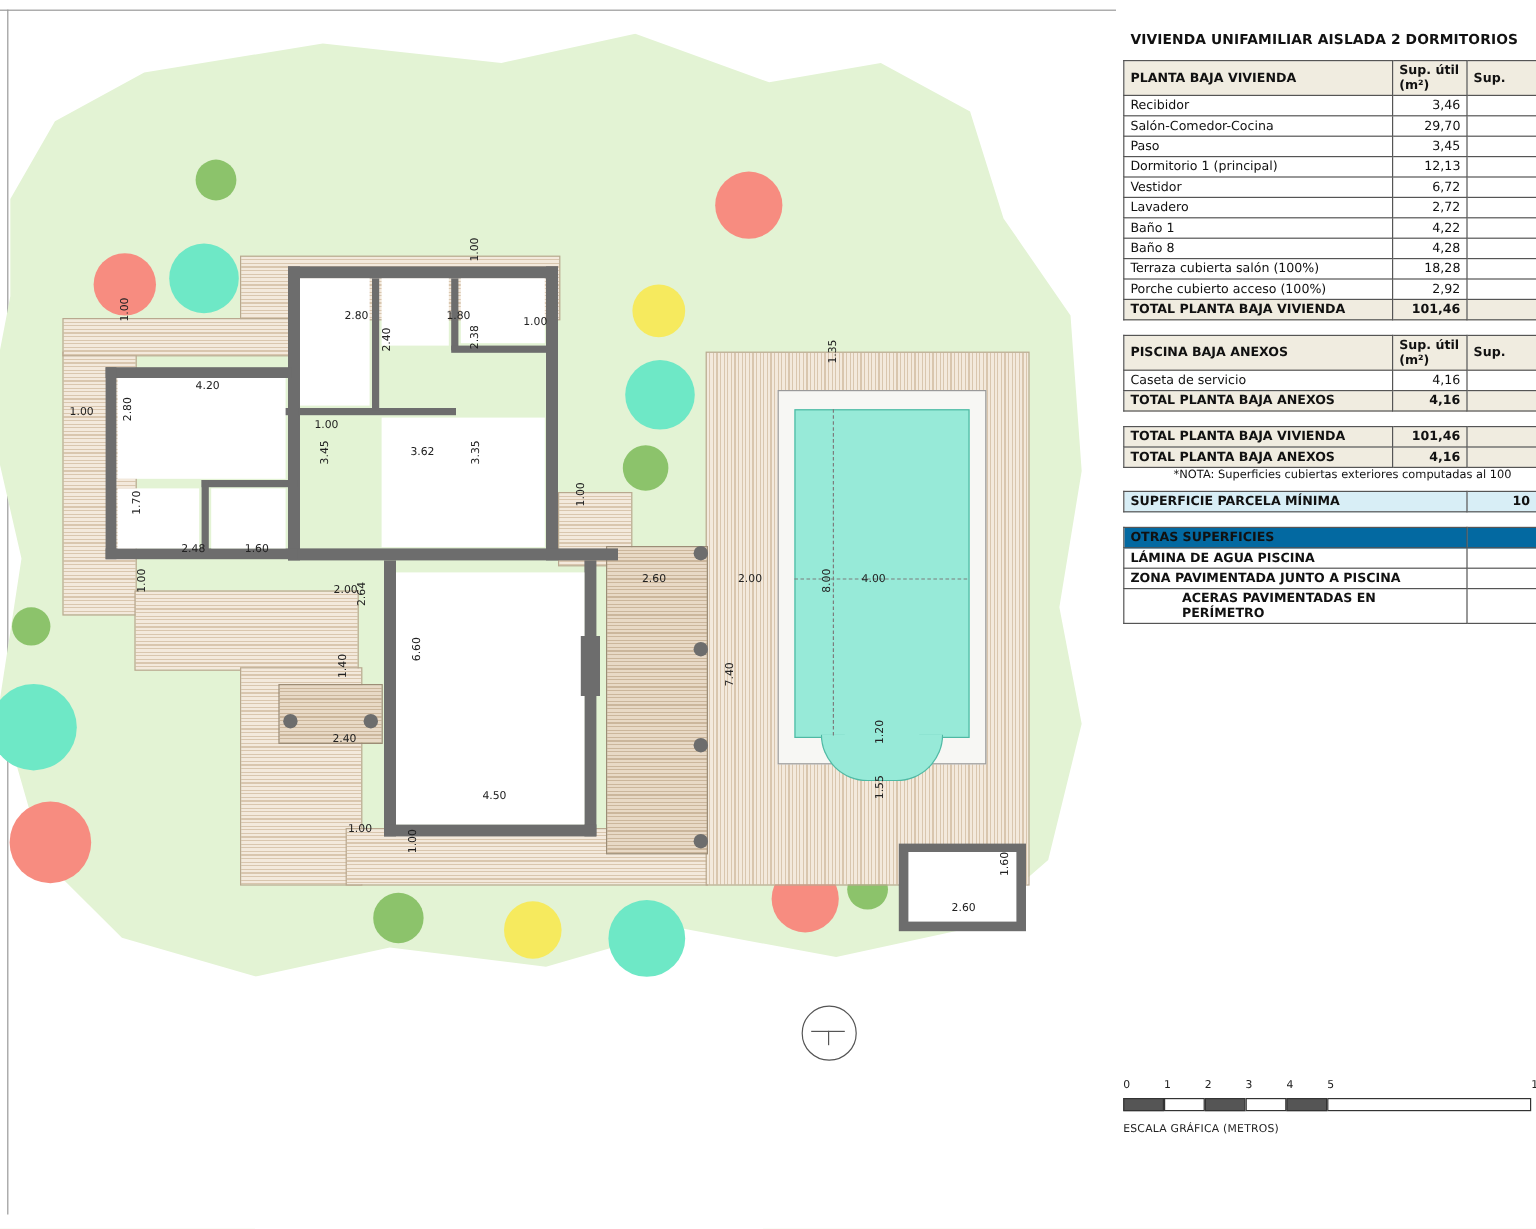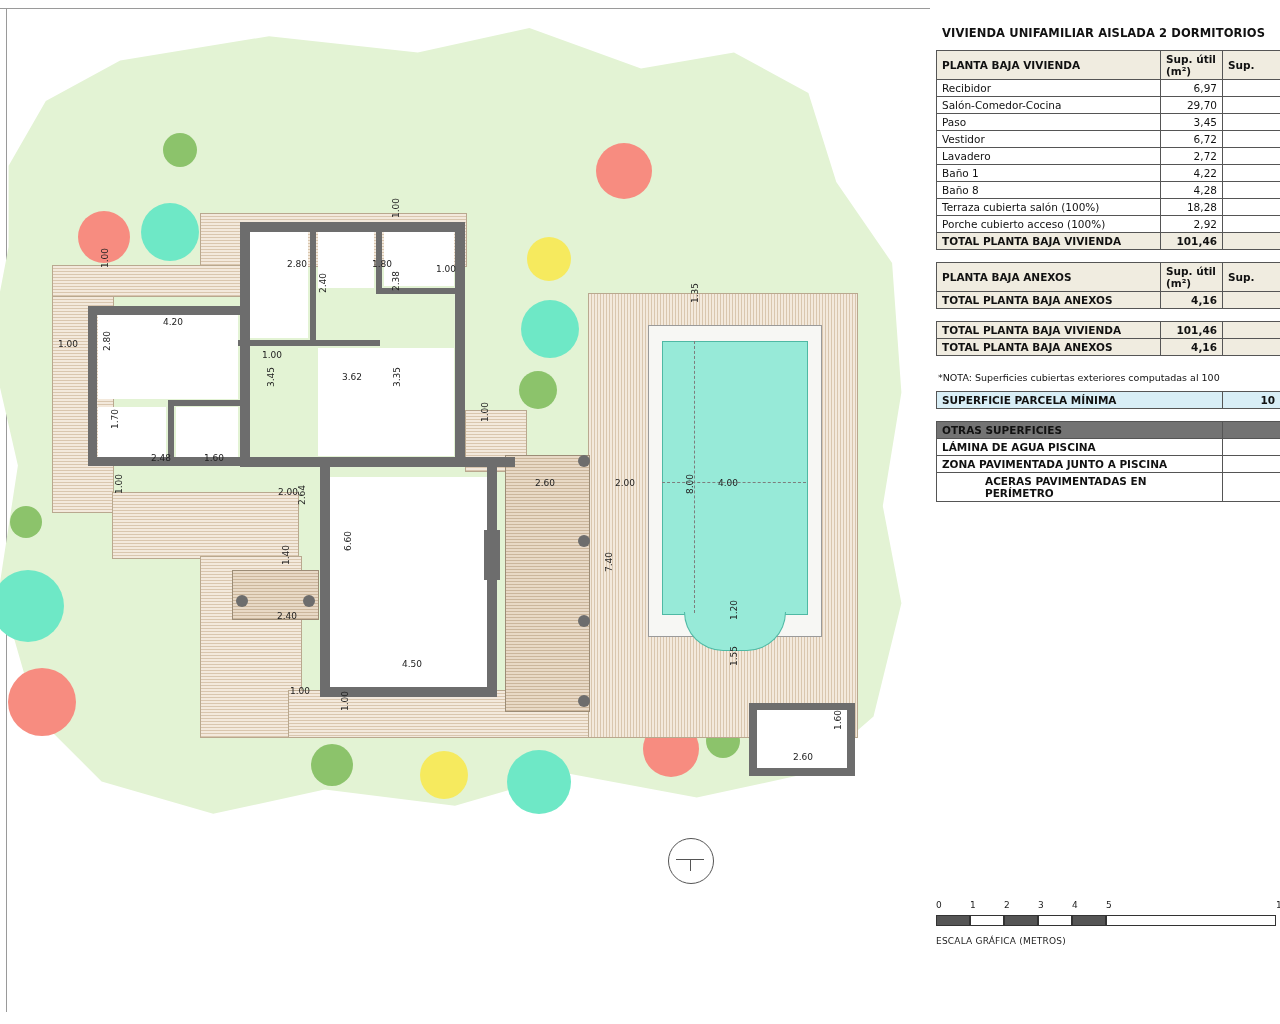--- a/index.html
+++ b/index.html
@@ -78,24 +78,24 @@
   .sheet-title{
     font-size:11.5px;font-weight:bold;color:#111;letter-spacing:.1px;
     padding:8px 6px 10px 6px;white-space:nowrap;overflow:hidden;
   }
   table{border-collapse:collapse;width:344px;font-size:10.5px;color:#111;table-layout:fixed;}
   table td,table th{border:1px solid #555;padding:2px 5px;vertical-align:middle;}
   thead th{background:#f0ece0;font-weight:bold;text-align:left;font-size:10.5px;line-height:1.15;}
   td.num{text-align:right;}
   tr.total td{background:#f0ece0;font-weight:bold;}
   tr.grand td{background:#d8eef6;font-weight:bold;}
-  .note{font-size:9.5px;color:#111;padding:16px 2px 8px 2px;white-space:nowrap;overflow:hidden;}
+  .note{font-size:9.5px;color:#111;padding:0 2px 8px 2px;white-space:nowrap;overflow:hidden;margin-left:40px;}
   .spacer{height:12px;}
   .parcela td{background:#d8eef6;font-weight:bold;}
-  .otras th{background:#737373;font-weight:bold;text-align:left;}
+  .otras th{background:#0369a1;font-weight:bold;text-align:left;}
   .col-a{width:224px;}
   .col-b{width:62px;}
   .col-c{width:58px;}
 </style>
 </head>
 <body>
 
 <div class="plan-wrap">
 
   <div class="sheet-border-top"></div>
@@ -242,31 +242,36 @@
     <thead>
       <tr>
         <th>PLANTA BAJA VIVIENDA</th>
         <th>Sup. útil (m²)</th>
         <th>Sup.</th>
       </tr>
     </thead>
     <tbody id="tb-vivienda">
         <tr>
           <td>Recibidor</td>
-          <td class="num">6,97</td>
+          <td class="num">3,46</td>
           <td class="num"></td>
         </tr>
         <tr>
           <td>Salón-Comedor-Cocina</td>
           <td class="num">29,70</td>
           <td class="num"></td>
         </tr>
         <tr>
           <td>Paso</td>
           <td class="num">3,45</td>
+          <td class="num"></td>
+        </tr>
+        <tr>
+          <td>Dormitorio 1 (principal)</td>
+          <td class="num">12,13</td>
           <td class="num"></td>
         </tr>
         <tr>
           <td>Vestidor</td>
           <td class="num">6,72</td>
           <td class="num"></td>
         </tr>
         <tr>
           <td>Lavadero</td>
           <td class="num">2,72</td>
@@ -303,26 +308,31 @@
   <div class="spacer"></div>
 
   <table>
     <colgroup>
         <col class="col-a">
         <col class="col-b">
         <col class="col-c">
       </colgroup>
     <thead>
       <tr>
-        <th>PLANTA BAJA ANEXOS</th>
+        <th>PISCINA BAJA ANEXOS</th>
         <th>Sup. útil (m²)</th>
         <th>Sup.</th>
       </tr>
     </thead>
     <tbody id="tb-anexos">
+        <tr>
+          <td>Caseta de servicio</td>
+          <td class="num">4,16</td>
+          <td class="num"></td>
+        </tr>
         <tr class="total">
           <td>TOTAL PLANTA BAJA ANEXOS</td>
           <td class="num">4,16</td>
           <td class="num"></td>
         </tr>
       </tbody>
   </table>
 
   <div class="spacer"></div>
 

